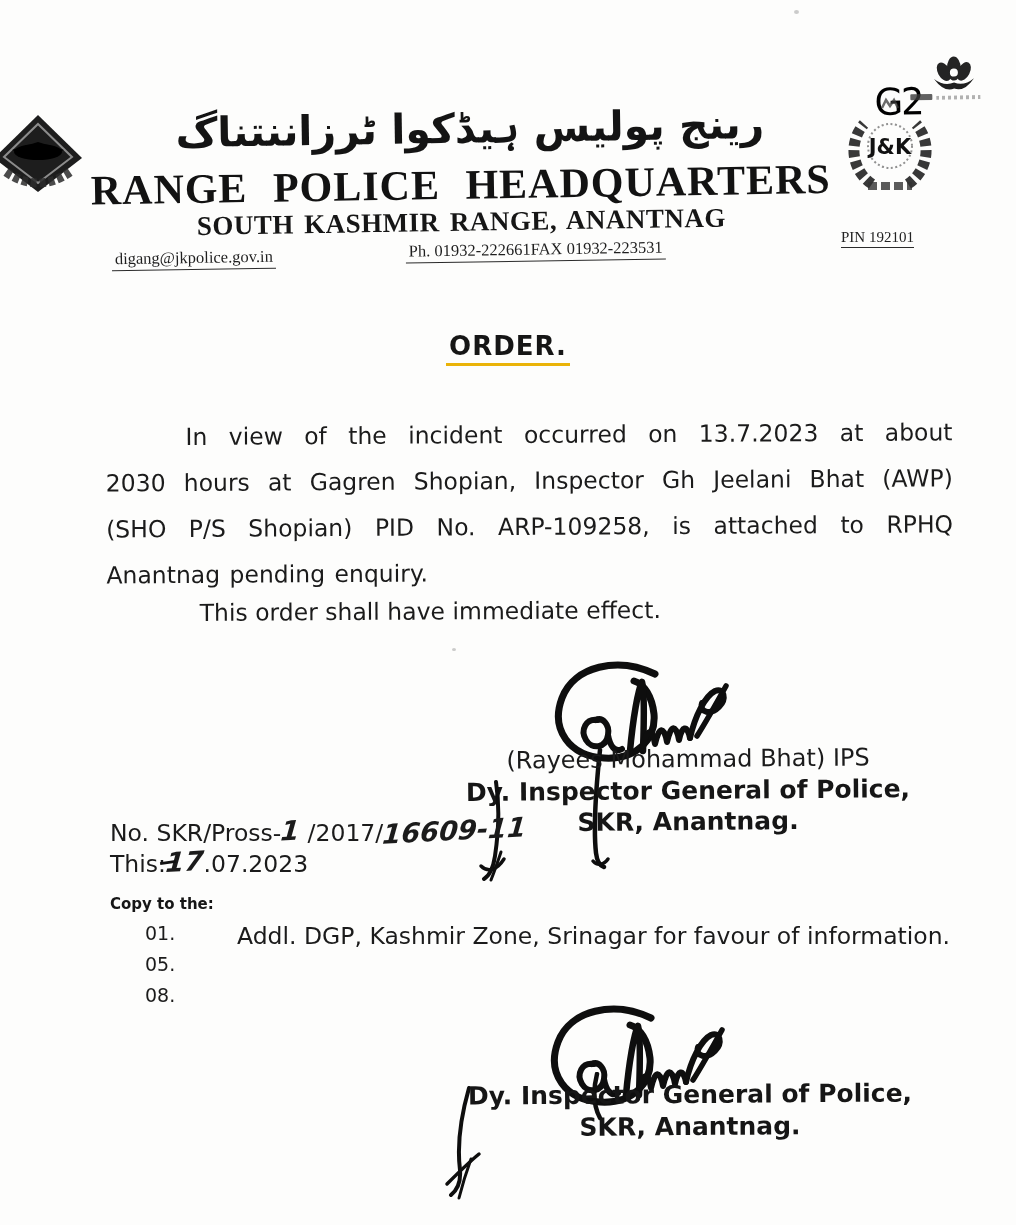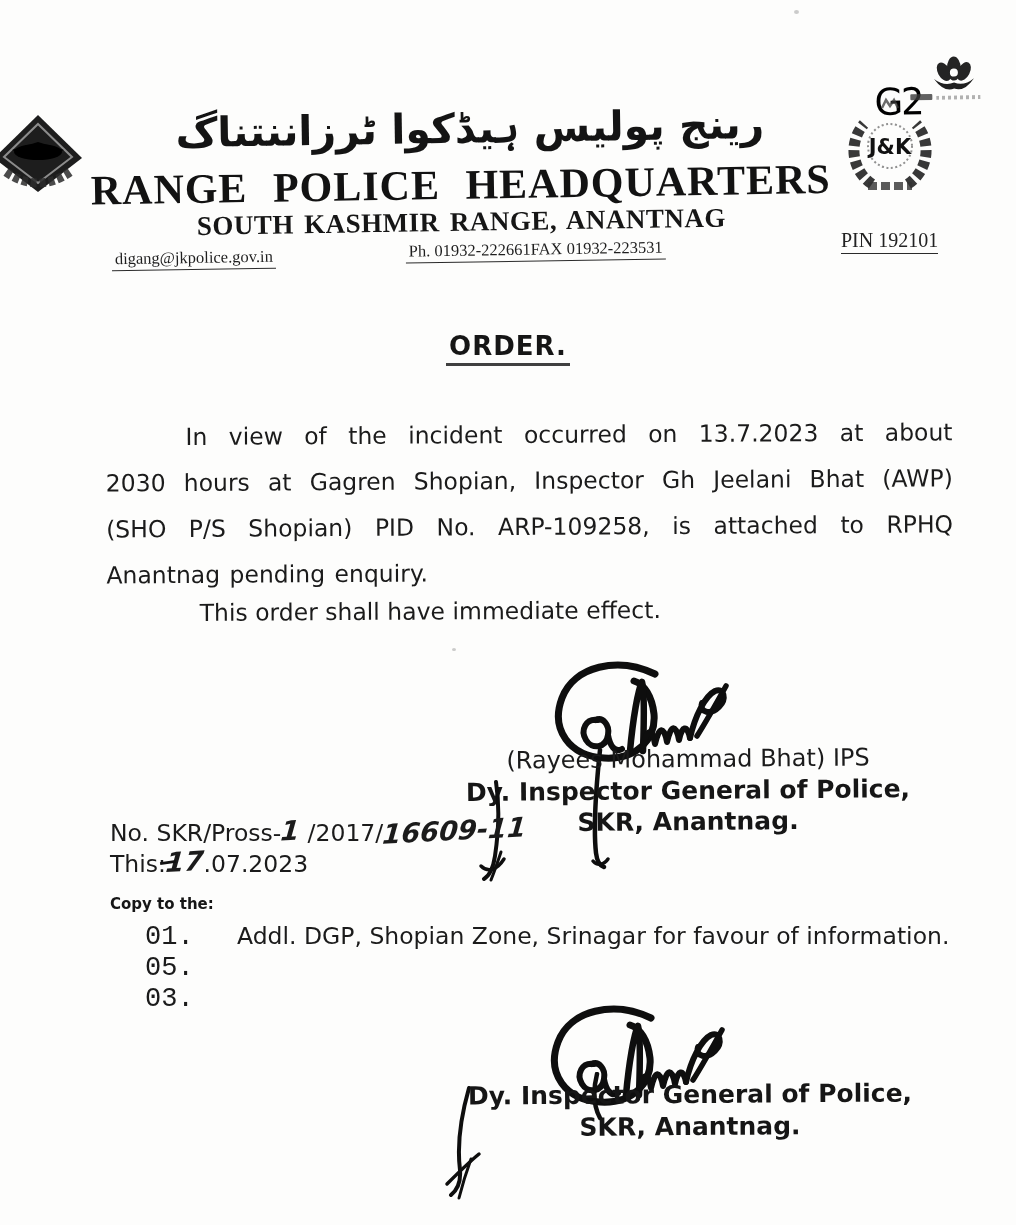--- a/index.html
+++ b/index.html
@@ -17,34 +17,34 @@
   .header-group { position:absolute; left:0; top:0; width:1016px; height:280px; transform:rotate(-0.9deg); }
   .urdu-line { left:120px; top:98px; width:700px; text-align:center;
     font-size:41px; font-weight:bold; direction:rtl; line-height:60px; color:#141414; }
   .org-name { left:40px; top:160px; width:840px; text-align:center;
     font-size:42px; font-weight:bold; letter-spacing:1px; word-spacing:14px; color:#121212; }
   .range-name { left:40px; top:206px; width:840px; text-align:center;
     font-size:27px; font-weight:bold; letter-spacing:0.5px; word-spacing:3px; }
   .contact { font-size:16.5px; border-bottom:1.5px solid #2a2a2a; padding:0 3px 1px 3px; color:#1f1f1f; }
   .email-line { left:110px; top:243px; }
   .phone-line { left:404px; top:240px; }
-  .pin-line { left:841px; top:229px; font-size:20px; border-bottom:1.5px solid #2a2a2a; padding-bottom:1px; color:#222; }
+  .pin-line { left:841px; top:229px; font-size:15px; border-bottom:1.5px solid #2a2a2a; padding-bottom:1px; color:#222; }
 
   
   .g20 { left:874px; top:52px; width:110px; height:52px; transform:rotate(-1deg); }
   .g20-text { position:absolute; left:0; top:0; font-size:37px; font-weight:normal; color:#000000; letter-spacing:-2px; line-height:38px;margin-top:31px; }
   .g20-lotus { position:absolute; left:58px; top:1px; }
   .g20-caption-dark { position:absolute; left:36px; top:42px; width:22px; height:6px; background:#3a3a3a; opacity:0.8; border-radius:1px; }
   .g20-caption-light { position:absolute; left:62px; top:44px; width:44px; height:4px; opacity:0.45;
     background:repeating-linear-gradient(90deg,#555 0 3px,transparent 3px 6px); }
 
   
   .order-heading { left:408px; top:331px; width:200px; text-align:center; }
   .order-heading span { display:inline-block; font-size:26px; font-weight:bold; letter-spacing:1px;
-    border-bottom:3px solid #404040; padding:0 3px 2px 3px; }
+    border-bottom:3px solid #eab308; padding:0 3px 2px 3px; }
   .body-block { position:absolute; left:0; top:0; width:1016px; height:700px; transform:rotate(-0.35deg); }
   .para-line { left:105px; width:847px; font-size:23.5px; line-height:30px; color:#1b1b1b;
     text-align:justify; text-align-last:justify; word-spacing:2px; white-space:nowrap0; }
   .pl1 { top:420px; padding-left:80px; }
   .pl2 { top:466px; }
   .pl3 { top:512px; }
   .pl4 { top:558px; text-align:left; text-align-last:left; }
   .effect-line { left:198px; top:597px; font-size:23.5px; color:#1b1b1b; }
 
   
@@ -54,21 +54,21 @@
 
   
   .ref-line1 { left:110px; top:816px; font-size:23.5px; color:#1b1b1b; }
   .ref-line2 { left:110px; top:847px; font-size:23.5px; color:#1b1b1b; }
   .hand { font-family:"DejaVu Sans", sans-serif; font-style:italic; font-weight:600;
     display:inline-block; transform:skew(-8deg) rotate(-3deg); font-size:27px; position:relative; top:-1px; }
   .seven-bar { left:160px; top:861px; width:16px; height:2.5px; background:#111; transform:rotate(-8deg); }
 
   
   .copy-heading { left:110px; top:895px; font-size:15px; font-weight:bold; }
-  .copy-num  { width:60px; font-size:27px; color:#1b1b1b;font-family:Liberation Mono, monospace; }
+  .copy-num  { width:60px; font-size:19px; color:#1b1b1b; }
   .copy-text { left:237px; font-size:23.5px; color:#1b1b1b; }
   .cn1,.ct1 { top:922px; } .cn2,.ct2 { top:953px; } .cn3,.ct3 { top:984px; }
   .copy-num { left:145px; }
 
   
   .sig2-title1 { left:450px; top:1080px; width:480px; text-align:center; font-size:25px; font-weight:bold; transform:rotate(-0.4deg); }
   .sig2-title2 { left:450px; top:1112px; width:480px; text-align:center; font-size:25px; font-weight:bold; transform:rotate(-0.4deg); }
 
   .scrawl path, .stroke-svg path { fill:none; stroke:#0e0e0e; stroke-linecap:round; stroke-linejoin:round; }
   .speck { position:absolute; background:#9a9a9a; border-radius:50%; opacity:0.5; }
@@ -151,23 +151,23 @@
     <path d="M3,86 C10,93 19,90 26,79" stroke-width="3.5"></path>
     <path d="M13,100 C17,90 20,81 23,72" stroke-width="3"></path>
   </svg>
 
   <div class="abs ref-line1"><span>No. SKR/Pross-</span><span class="hand">1</span><span> /2017/</span><span class="hand">16609-11</span></div>
   <div class="abs ref-line2"><span>This:</span><span class="hand">17</span><span>.07.2023</span></div>
   <div class="abs seven-bar"></div>
 
   <div class="abs copy-heading">Copy to the:</div>
   <div class="abs copy-num cn1">01.</div>
-  <div class="abs copy-text ct1">Addl. DGP, Shopian Zone, Srinagar for favour of information.</div>
+  <div class="abs copy-text ct1">Addl. DGP, Kashmir Zone, Srinagar for favour of information.</div>
   <div class="abs copy-num cn2">05.</div>
-  <div class="abs copy-num cn3">03.</div>
+  <div class="abs copy-num cn3">08.</div>
 
   <svg class="abs scrawl" style="left:536px; top:1002px;" width="205" height="105" viewBox="0 0 205 105">
     <path d="M115,16 C78,-2 34,8 22,40 C10,72 30,98 64,100 C98,102 116,80 114,56 C112,38 104,26 94,23" stroke-width="7"></path>
     <path d="M58,62 C46,60 40,72 46,82 C52,92 66,90 68,77 C70,66 62,59 56,62 M68,77 C70,88 75,95 82,91" stroke-width="6"></path>
     <path d="M90,93 C93,60 98,32 102,24 C105,34 104,64 103,93" stroke-width="6.5"></path>
     <path d="M103,88 C107,70 112,70 115,86 C119,68 124,68 127,84 C131,66 136,66 139,82 C142,68 147,66 150,80" stroke-width="6"></path>
     <path d="M150,80 C155,58 165,38 175,33 C184,29 187,41 179,49 C171,57 159,55 162,45" stroke-width="6"></path>
     <path d="M186,28 C176,46 166,64 157,78" stroke-width="5.5"></path>
   </svg>
   <svg class="abs stroke-svg" style="left:584px; top:1072px;" width="26" height="50" viewBox="0 0 26 50">

